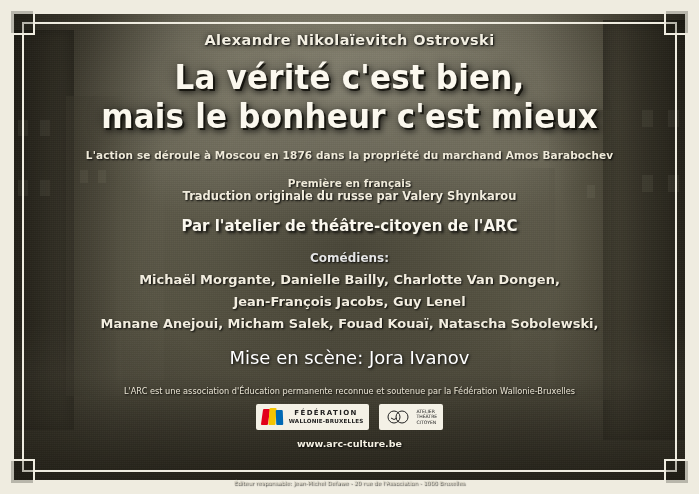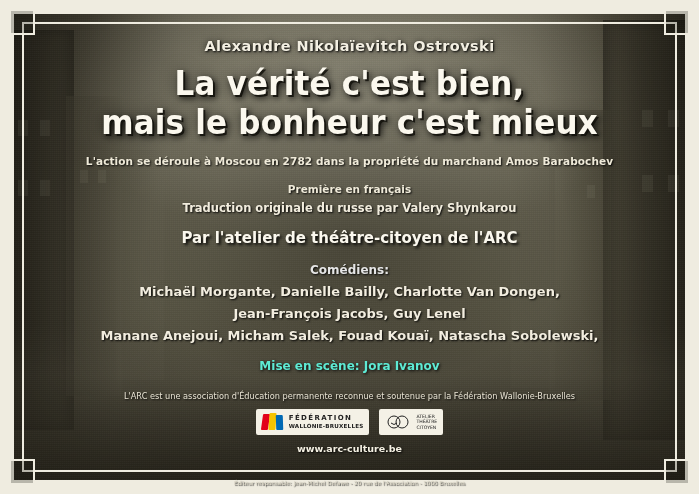--- a/index.html
+++ b/index.html
@@ -115,21 +115,21 @@
     position: absolute;
     left: 28px; right: 28px; top: 28px; bottom: 28px;
     color: #f2efe4;
     text-align: center;
     display: flex;
     flex-direction: column;
     align-items: center;
   }
 
   .author {
-    margin-top: 10px;
+    margin-top: 4px;
     font-family: "DejaVu Sans", sans-serif;
     font-weight: bold;
     font-size: 14.5px;
     letter-spacing: 0.4px;
     color: #f3efe2;
     text-shadow: 1px 1px 2px rgba(0,0,0,0.85), 0 0 6px rgba(0,0,0,0.6);
   }
 
   .title {
     margin-top: 12px;
@@ -165,21 +165,20 @@
   }
 
   .premiere {
     margin-top: 16px;
     font-size: 10.5px;
     font-weight: bold;
     color: #efead9;
     text-shadow: 1px 1px 2px rgba(0,0,0,0.9);
   }
   .translation {
-    margin-top: 6px;
     font-size: 11.5px;
     font-weight: bold;
     color: #f1ecdd;
     text-shadow: 1px 1px 2px rgba(0,0,0,0.9);
   }
 
   .company {
     margin-top: 14px;
     font-size: 15px;
     font-weight: bold;
@@ -197,23 +196,23 @@
   .cast-line {
     margin-top: 7px;
     font-size: 13px;
     font-weight: bold;
     color: #f2eddf;
     text-shadow: 1px 1px 2px rgba(0,0,0,0.9);
   }
 
   .director {
     margin-top: 16px;
-    font-size: 12px;
-    font-weight: bold;
-    color: #5eead4;
+    font-size: 18px;
+    font-weight: normal;
+    color: #ffffff;
     text-shadow: 1px 1px 3px rgba(0,0,0,0.9);
   }
 
   .assoc-note {
     margin-top: 18px;
     font-size: 8.2px;
     color: #e8e3d3;
     text-shadow: 1px 1px 2px rgba(0,0,0,0.85);
   }
 
@@ -239,21 +238,21 @@
     width: 22px; height: 18px;
     position: relative;
   }
   .fwb-mark i {
     position: absolute; display: block; border-radius: 1px;
   }
   .fwb-red { left: 0; top: 1px; width: 7px; height: 16px; background: #e2001a; transform: skewX(-8deg); }
   .fwb-yellow { left: 7px; top: 0; width: 7px; height: 17px; background: #f5c400; transform: skewX(-4deg); }
   .fwb-blue { left: 14px; top: 2px; width: 7px; height: 15px; background: #0069b4; transform: skewX(2deg); }
   .fwb-text {
-    font-size: 5.6px; line-height: 1.25; color: #222; text-align: left; font-weight: bold;
+    font-size: 5.6px; line-height: 1.25; color: #222; text-align: center; font-weight: bold;
     letter-spacing: 0.2px;
   }
   .fwb-text .l1 { font-size: 7px; letter-spacing: 1.4px; }
 
   .arc-mark {
     font-size: 15px; font-weight: bold; color: #111; letter-spacing: -0.5px;
     font-family: "DejaVu Sans", sans-serif;
   }
   .arc-sub { font-size: 4.6px; color: #333; line-height: 1.2; text-align: left; }
 
@@ -333,21 +332,21 @@
 
   <div class="content">
 
     <div class="author">Alexandre Nikolaïevitch Ostrovski</div>
 
     <div class="title">
       <span>La vérité c'est bien,</span>
       <span class="line2">mais le bonheur c'est mieux</span>
     </div>
 
-    <div class="synopsis">L'action se déroule à Moscou en 2782 dans la propriété du marchand Amos Barabochev</div>
+    <div class="synopsis">L'action se déroule à Moscou en 1876 dans la propriété du marchand Amos Barabochev</div>
 
 
     <div class="premiere">Première en français</div>
     <div class="translation">Traduction originale du russe par Valery Shynkarou</div>
 
     <div class="company">Par l'atelier de théâtre-citoyen de l'ARC</div>
 
     <div class="cast-label">Comédiens:</div>
     <div class="cast-line">Michaël Morgante, Danielle Bailly, Charlotte Van Dongen,</div>
     <div class="cast-line">Jean-François Jacobs, Guy Lenel</div>

